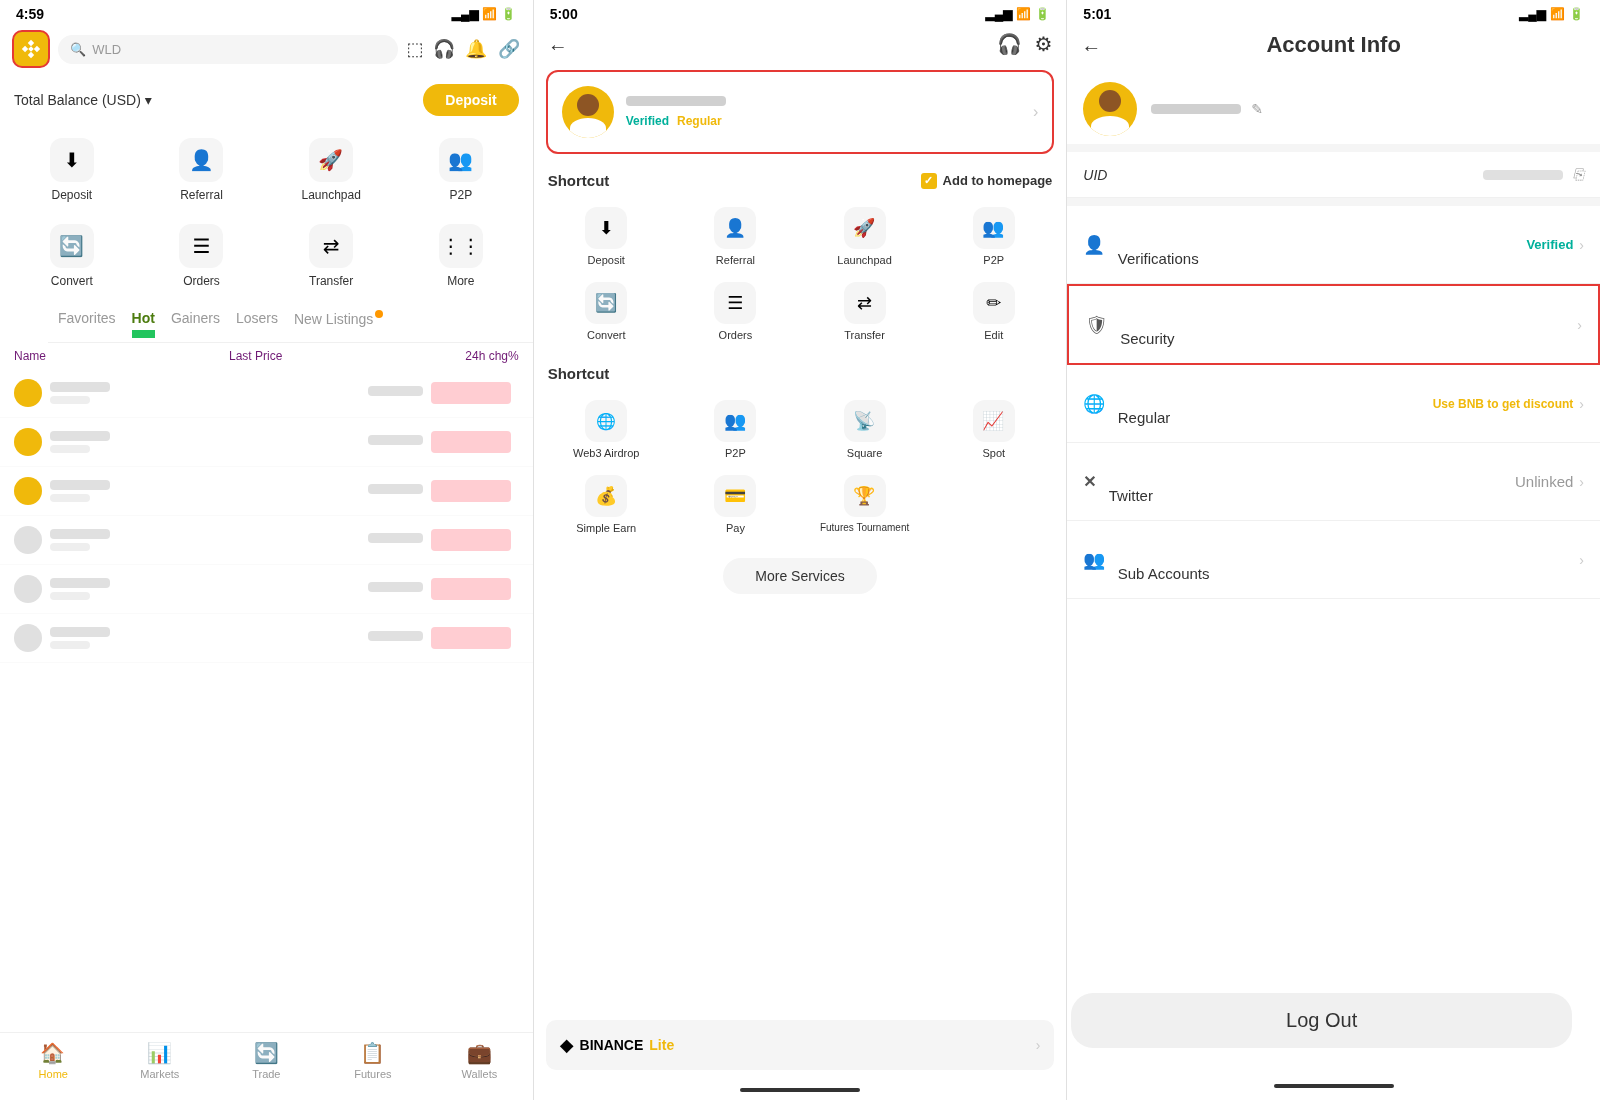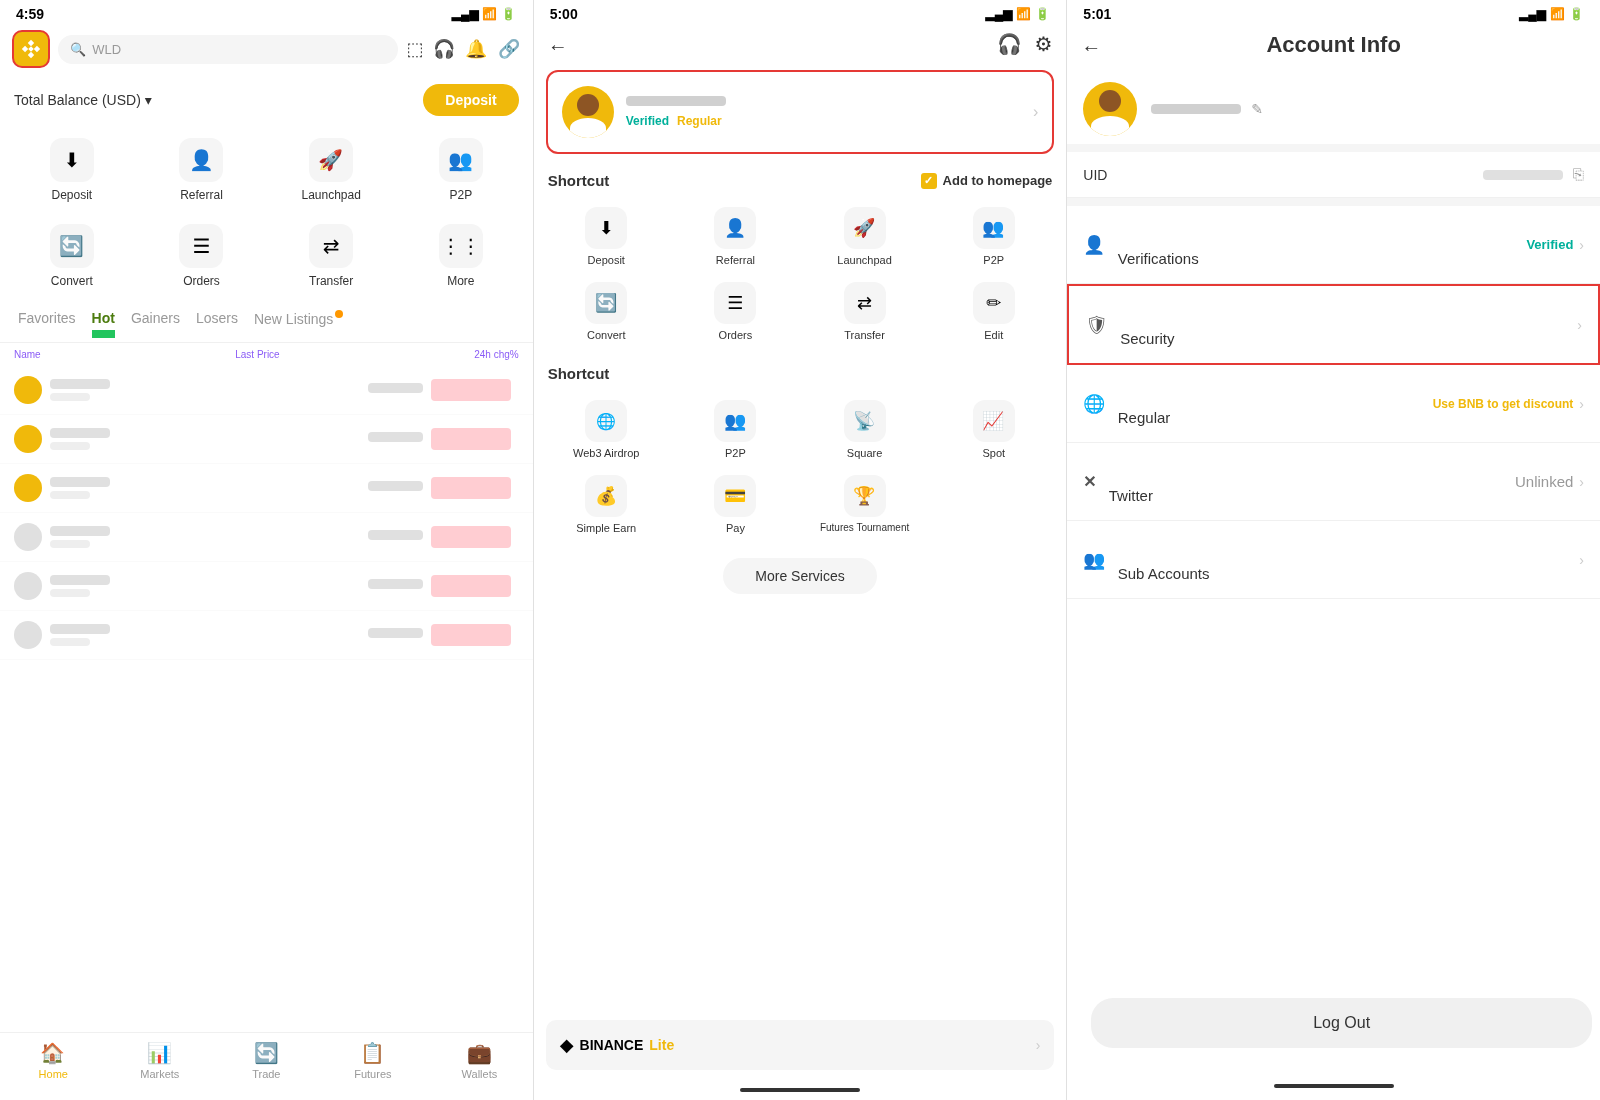--- a/index.html
+++ b/index.html
@@ -95,33 +95,34 @@
       width: 44px; height: 44px;
       background: #f5f5f5;
       border-radius: 12px;
       display: flex; align-items: center; justify-content: center;
       font-size: 20px;
     }
     .p1-icon-label { font-size: 12px; color: #333; }
 
     .p1-tabs {
       display: flex;
-      padding: 8px 18px 4px;
+      padding: 8px 10px 4px;
       gap: 16px;
       border-bottom: 1px solid #f0f0f0;
+      margin-left: 48px;
     }
     .p1-tab { font-size: 14px; color: #999; padding-bottom: 4px; }
     .p1-tab.active { color: #4d7c0f; font-weight: 700; border-bottom: 8px solid #22c55e; }
 
     .p1-table-header {
       display: flex;
       justify-content: space-between;
       padding: 6px 14px;
-      font-size: 10px;
-      color: #8b5cf6;
+      font-size: 12px;
+      color: #701a75;
     }
 
     .p1-table-rows { flex: 1; overflow: hidden; }
     .p1-row {
       display: flex;
       align-items: center;
       padding: 10px 14px;
       border-bottom: 1px solid #fafafa;
     }
     .p1-row-name { flex: 1; }
@@ -325,20 +326,21 @@
 
     .p3-divider { height: 8px; background: #f5f5f5; }
 
     .p3-info-row {
       display: flex;
       align-items: center;
       justify-content: space-between;
       padding: 14px 16px;
       border-bottom: 1px solid #f0f0f0;
       font-size: 14px;
+      font-style: italic;
     }
     .p3-info-label { color: #333; font-weight: 500; }
     .p3-info-value-blur { width: 80px; height: 10px; background: #e0e0e0; border-radius: 4px; }
     .p3-info-icon { font-size: 14px; color: #999; margin-left: 6px; }
 
     .p3-menu-row {
       display: flex;
       align-items: center;
       justify-content: space-between;
       padding: 16px 16px;
@@ -360,28 +362,28 @@
       justify-content: space-between;
       padding: 16px 16px;
       border: 2px solid #e53935;
       border-radius: 0;
       margin: 0;
       font-size: 15px;
       background: #fff;
     }
 
     .p3-logout-btn {
-      margin: auto 24px 30px;
+      margin: auto 4px 30px;
       display: block;
       width: calc(100% - 32px);
       background: #f0f0f0;
       border: none;
       border-radius: 22px;
       padding: 16px;
-      font-size: 16px;
+      font-size: 20px;
       font-weight: 500;
       color: #333;
     }
 
     
     .dot-orange {
       width: 8px; height: 8px;
       background: #ff9800;
       border-radius: 50%;
       display: inline-block;

